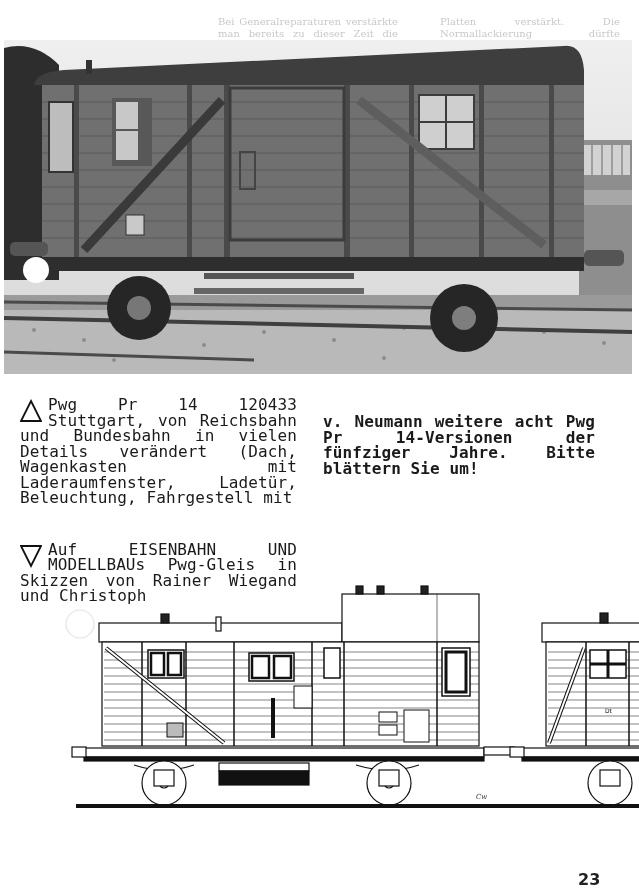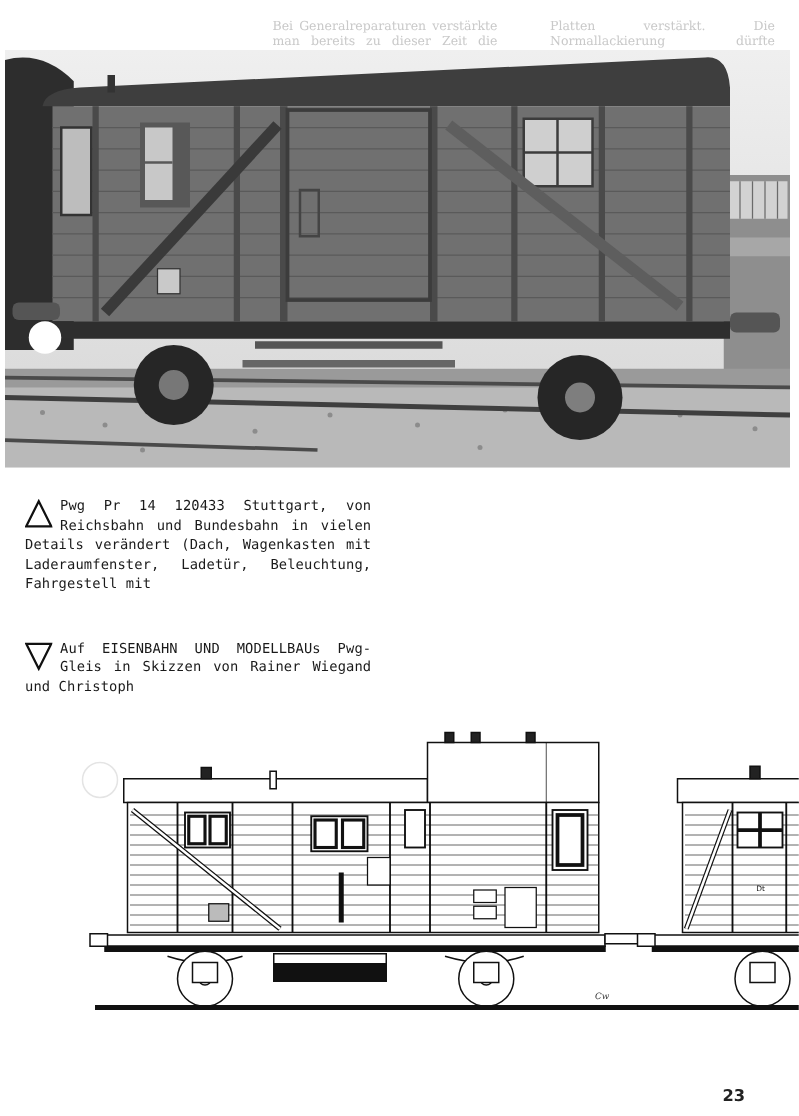--- a/index.html
+++ b/index.html
@@ -12,32 +12,32 @@
       position: absolute; top: 0; left: 0; width: 639px; height: 40px; overflow: hidden;
       font-family: "DejaVu Serif", serif; font-size: 10px; color: #c9c9c9; line-height: 12px;
     }
     .ghost-col { position: absolute; top: 16px; width: 180px; text-align: justify; }
     .photo {
       position: absolute; left: 4px; top: 40px; width: 628px; height: 334px;
       background: #d8d8d8; overflow: hidden;
     }
     .photo svg { display: block; }
     .caption {
-      position: absolute; font-size: 11px; line-height: 15.5px; text-align: justify;
+      position: absolute; font-size: 16px; line-height: 15.5px; text-align: justify;
       letter-spacing: 0.1px;
     }
     .caption p { margin: 0; }
     .tri {
       float: left; width: 22px; height: 24px; margin: 2px 6px 0 0;
     }
     .cap-right { font-weight: bold; }
     .drawing { position: absolute; left: 0; top: 580px; width: 639px; height: 240px; padding-left: 44px; }
     .page-number {
       position: absolute; left: 578px; top: 870px; font-family: "DejaVu Sans", sans-serif;
-      font-weight: bold; font-size: 13px; color: #222;
+      font-weight: bold; font-size: 16px; color: #222;
     }
     .sig { font-family: "DejaVu Serif", serif; font-size: 7px; font-style: italic; }
   </style>
 </head>
 <body>
 
 <div class="ghost-text">
   <div class="ghost-col" style="left:218px;">Bei Generalreparaturen verstärkte man bereits zu dieser Zeit die Wagenkästen durch aufgesetzte Bleche ...</div>
   <div class="ghost-col" style="left:440px;">Platten verstärkt. Die Normallackierung dürfte allerdings die bereits ...</div>
 </div>
@@ -153,20 +153,21 @@
   </p>
   <p style="margin-top:36px;">
     <svg class="tri" viewBox="0 0 22 24">
       <polygon points="1,2 21,2 11,22" fill="none" stroke="#111" stroke-width="1.8"></polygon>
     </svg>
     <span>Auf EISENBAHN UND MODELLBAUs Pwg-Gleis in Skizzen von Rainer Wiegand und Christoph</span>
   </p>
 </div>
 
 <div class="caption cap-right" style="left:323px; top:397px; width:272px;">
+  <p style="margin-top:17px;">v. Neumann weitere acht Pwg Pr 14-Versionen der fünfziger Jahre. Bitte blättern Sie um!</p>
 </div>
 
 <div class="drawing">
   <svg width="639" height="240" viewBox="0 0 639 240">
     <g fill="none" stroke="#111" stroke-width="1.2">
 
       <circle cx="36" cy="44" r="14" stroke="#e4e4e4"></circle>
 
       <rect x="55" y="43" width="243" height="19" fill="#fff"></rect>
 

